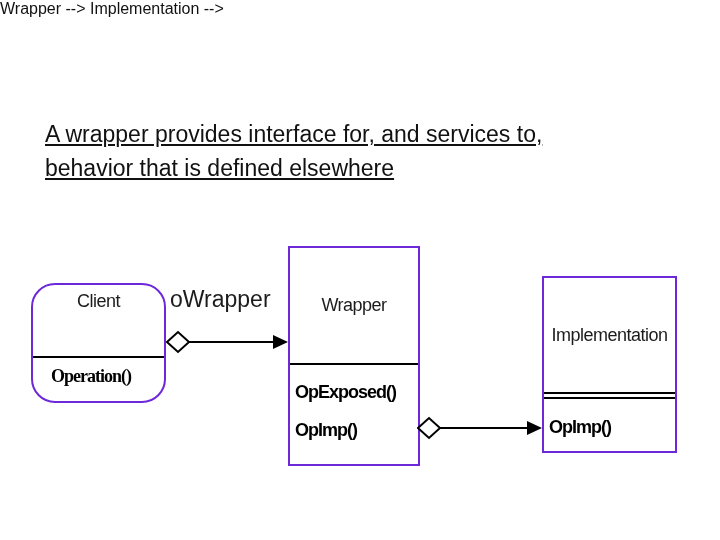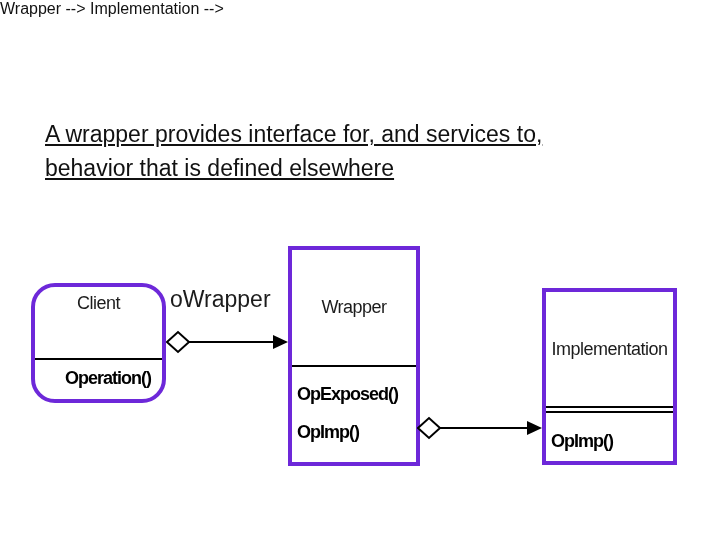--- a/index.html
+++ b/index.html
@@ -30,21 +30,21 @@
     width: 640px;
     font-size: 23px;
     line-height: 34px;
     color: #111111;
     text-decoration: underline;
   }
   
   .uml-box {
     position: absolute;
     box-sizing: border-box;
-    border: 4px solid #6d28d9;
+    border: 2px solid #6d28d9;
     background: #ffffff;
   }
   .uml-header {
     box-sizing: content-box;
     display: flex;
     align-items: center;
     justify-content: center;
     border-bottom: 2px solid #000000;
     font-size: 18px;
     letter-spacing: -0.5px;
@@ -60,25 +60,25 @@
     font-weight: bold;
     font-size: 18px;
     letter-spacing: -1px;
     color: #000000;
   }
   .client-box {
     left: 31px; top: 283px; width: 135px; height: 120px;
     border-radius: 24px;
   }
   .client-box .uml-header { height: 65px; }
-  .client-box .uml-ops { padding: 8px 0 0 30px; }
+  .client-box .uml-ops { padding: 8px 0 0 18px; font-family: Liberation Serif, serif; }
   .wrapper-box { left: 288px; top: 246px; width: 132px; height: 220px; }
   .wrapper-box .uml-header { height: 115px; }
   .wrapper-box .uml-ops { padding: 8px 0 0 5px; line-height: 38px; }
-  .impl-box { left: 542px; top: 288px; width: 135px; height: 177px; }
+  .impl-box { left: 542px; top: 276px; width: 135px; height: 177px; }
   .impl-box .uml-header { height: 114px; }
   .impl-box .uml-ops { padding: 18px 0 0 5px; }
   .connector { position: absolute; }
   .connector-label {
     position: absolute;
     font-size: 23px;
     color: #1c1c1c;
     white-space: nowrap;
   }
   .label-owrapper { left: 170px; top: 286px; }

